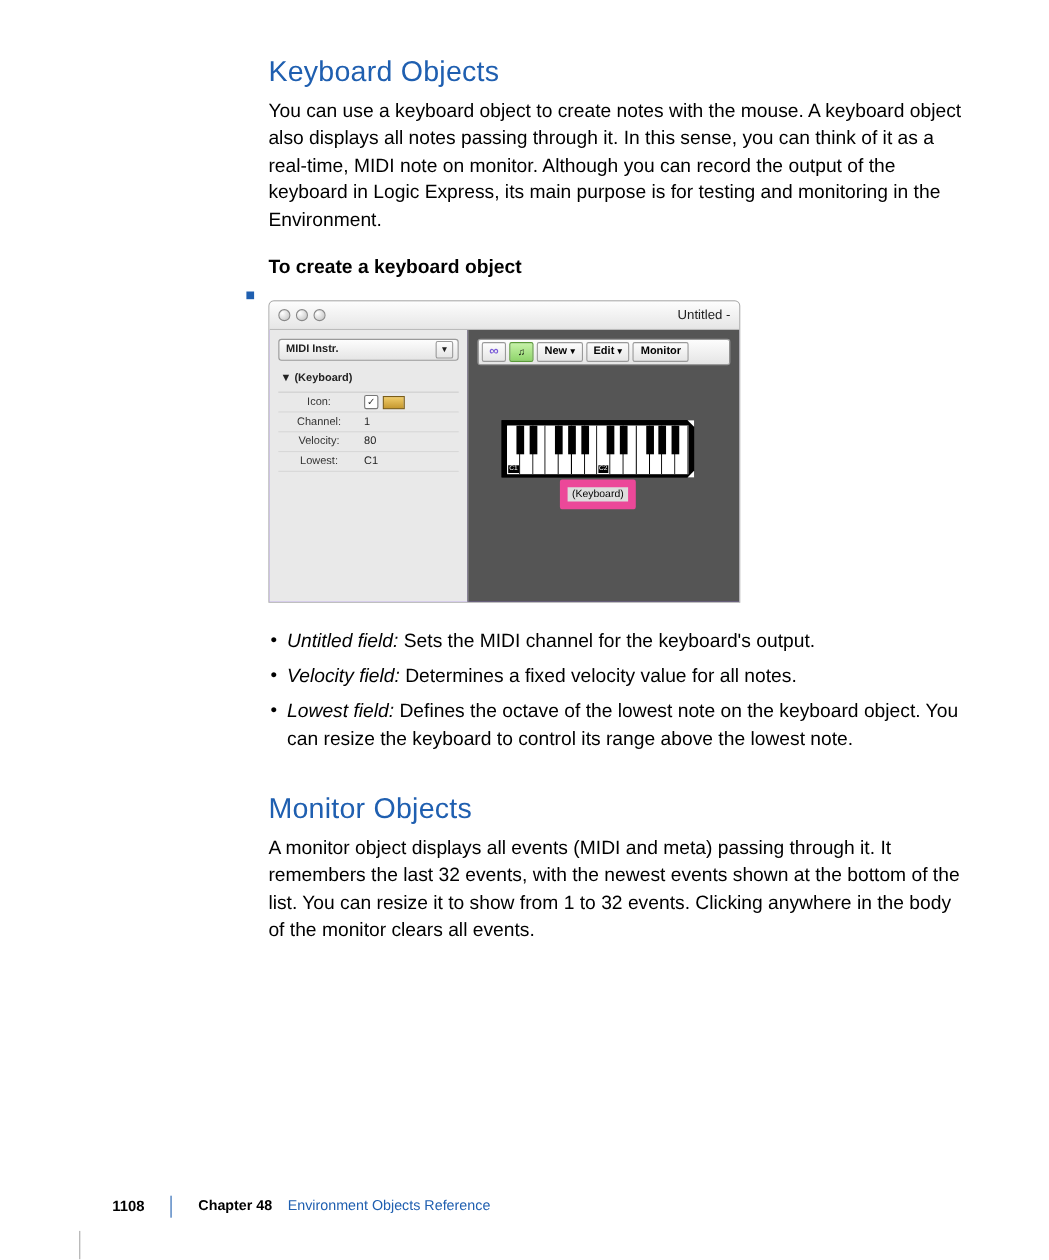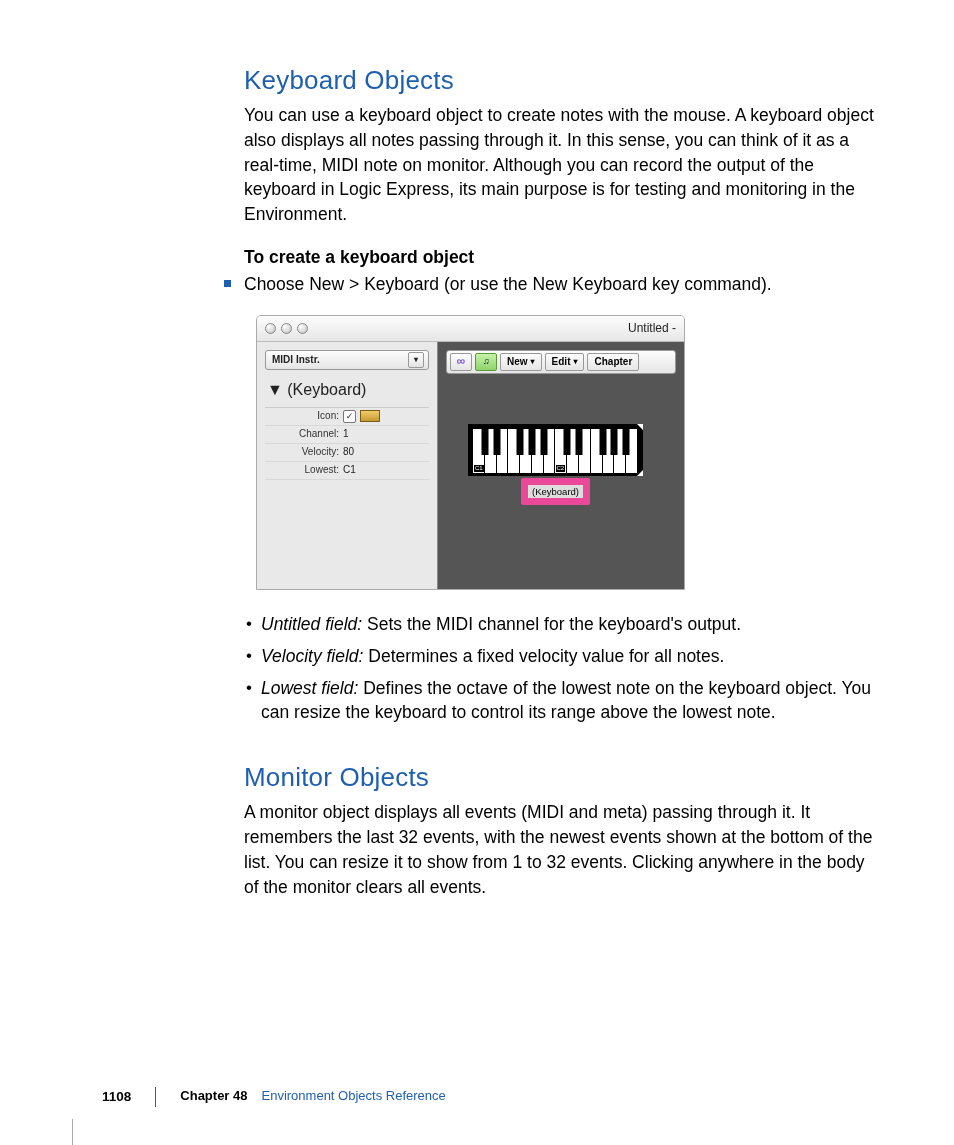--- a/index.html
+++ b/index.html
@@ -10,21 +10,21 @@
     font-family: "Myriad Pro", "Segoe UI", "Helvetica Neue", Arial, sans-serif;
     font-size: 17.5px;
     line-height: 1.42;
     color: #000;
     background: #fff;
     position: relative;
   }
   .content {
     position: absolute;
     left: 244px;
-    top: 62px;
+    top: 47px;
     width: 635px;
   }
   h2 {
     font-family: "Myriad Pro", "Segoe UI", "Helvetica Neue", Arial, sans-serif;
     font-weight: 400;
     font-size: 26px;
     color: #1f5fb0;
     margin: 0 0 4px 0;
     letter-spacing: 0.2px;
   }
@@ -59,21 +59,21 @@
     position: absolute;
     left: 2px;
     top: 0px;
     font-size: 17px;
   }
   .term {
     font-style: italic;
   }
   
   .figure {
-    margin: 4px 0 22px 12px;
+    margin: 4px 0 22px 0;
     width: 346px;
     height: 275px;
     background: #fff;
     position: relative;
   }
   .win {
     position: absolute;
     left: 0; top: 0;
     width: 429px; height: 275px;
     border-radius: 5px 5px 0 0;
@@ -136,38 +136,38 @@
   }
   .midi-instr .dd {
     width: 14px; height: 14px;
     border: 1px solid #999;
     border-radius: 2px;
     background: linear-gradient(#fdfdfd,#e5e5e5);
     display: flex; align-items: center; justify-content: center;
     font-size: 8px;
   }
   .kb-header {
-    font-weight: 400;
-    font-size: 16px;
+    font-weight: 700;
+    font-size: 10px;
     padding: 3px 2px;
   }
   .param-rows {
     border-top: 1px solid #ccc;
     margin-top: 2px;
   }
   .param-row {
     display: flex;
     align-items: center;
     height: 17px;
     border-bottom: 1px solid #d8d8d8;
     font-size: 10px;
   }
   .param-label {
     width: 74px;
-    text-align: right;
+    text-align: center;
     padding-right: 4px;
     color: #333;
   }
   .param-val {
     flex: 1;
     color: #222;
   }
   .icon-cell {
     display: flex;
     align-items: center;
@@ -344,21 +344,20 @@
 <body>
 
 <div class="content">
 
   <h2>Keyboard Objects</h2>
   <p>You can use a keyboard object to create notes with the mouse. A keyboard object also displays all notes passing through it. In this sense, you can think of it as a real-time, MIDI note on monitor. Although you can record the output of the keyboard in Logic Express, its main purpose is for testing and monitoring in the Environment.</p>
 
   <p class="bold">To create a keyboard object</p>
   <p class="step-line">
     <span class="step-bullet"></span>
-    <span>Choose New &gt; Keyboard (or use the New Keyboard key command).</span>
   </p>
 
   <div class="figure">
     <div class="win">
       <div class="titlebar">
         <div class="traffic">
           <span></span>
           <span></span>
           <span></span>
         </div>
@@ -403,21 +402,21 @@
               </div>
             <div class="tbtn">
                 <span>New</span>
                 <span class="arrow">▾</span>
               </div>
             <div class="tbtn">
                 <span>Edit</span>
                 <span class="arrow">▾</span>
               </div>
             <div class="tbtn">
-                <span>Chapter</span>
+                <span>Monitor</span>
               </div>
           </div>
 
           <div class="keyboard-obj">
             <div class="kb-frame">
               <div class="kb-white-row">
 
                 <div class="wkey"></div>
                   <div class="wkey"></div>
                   <div class="wkey"></div>

